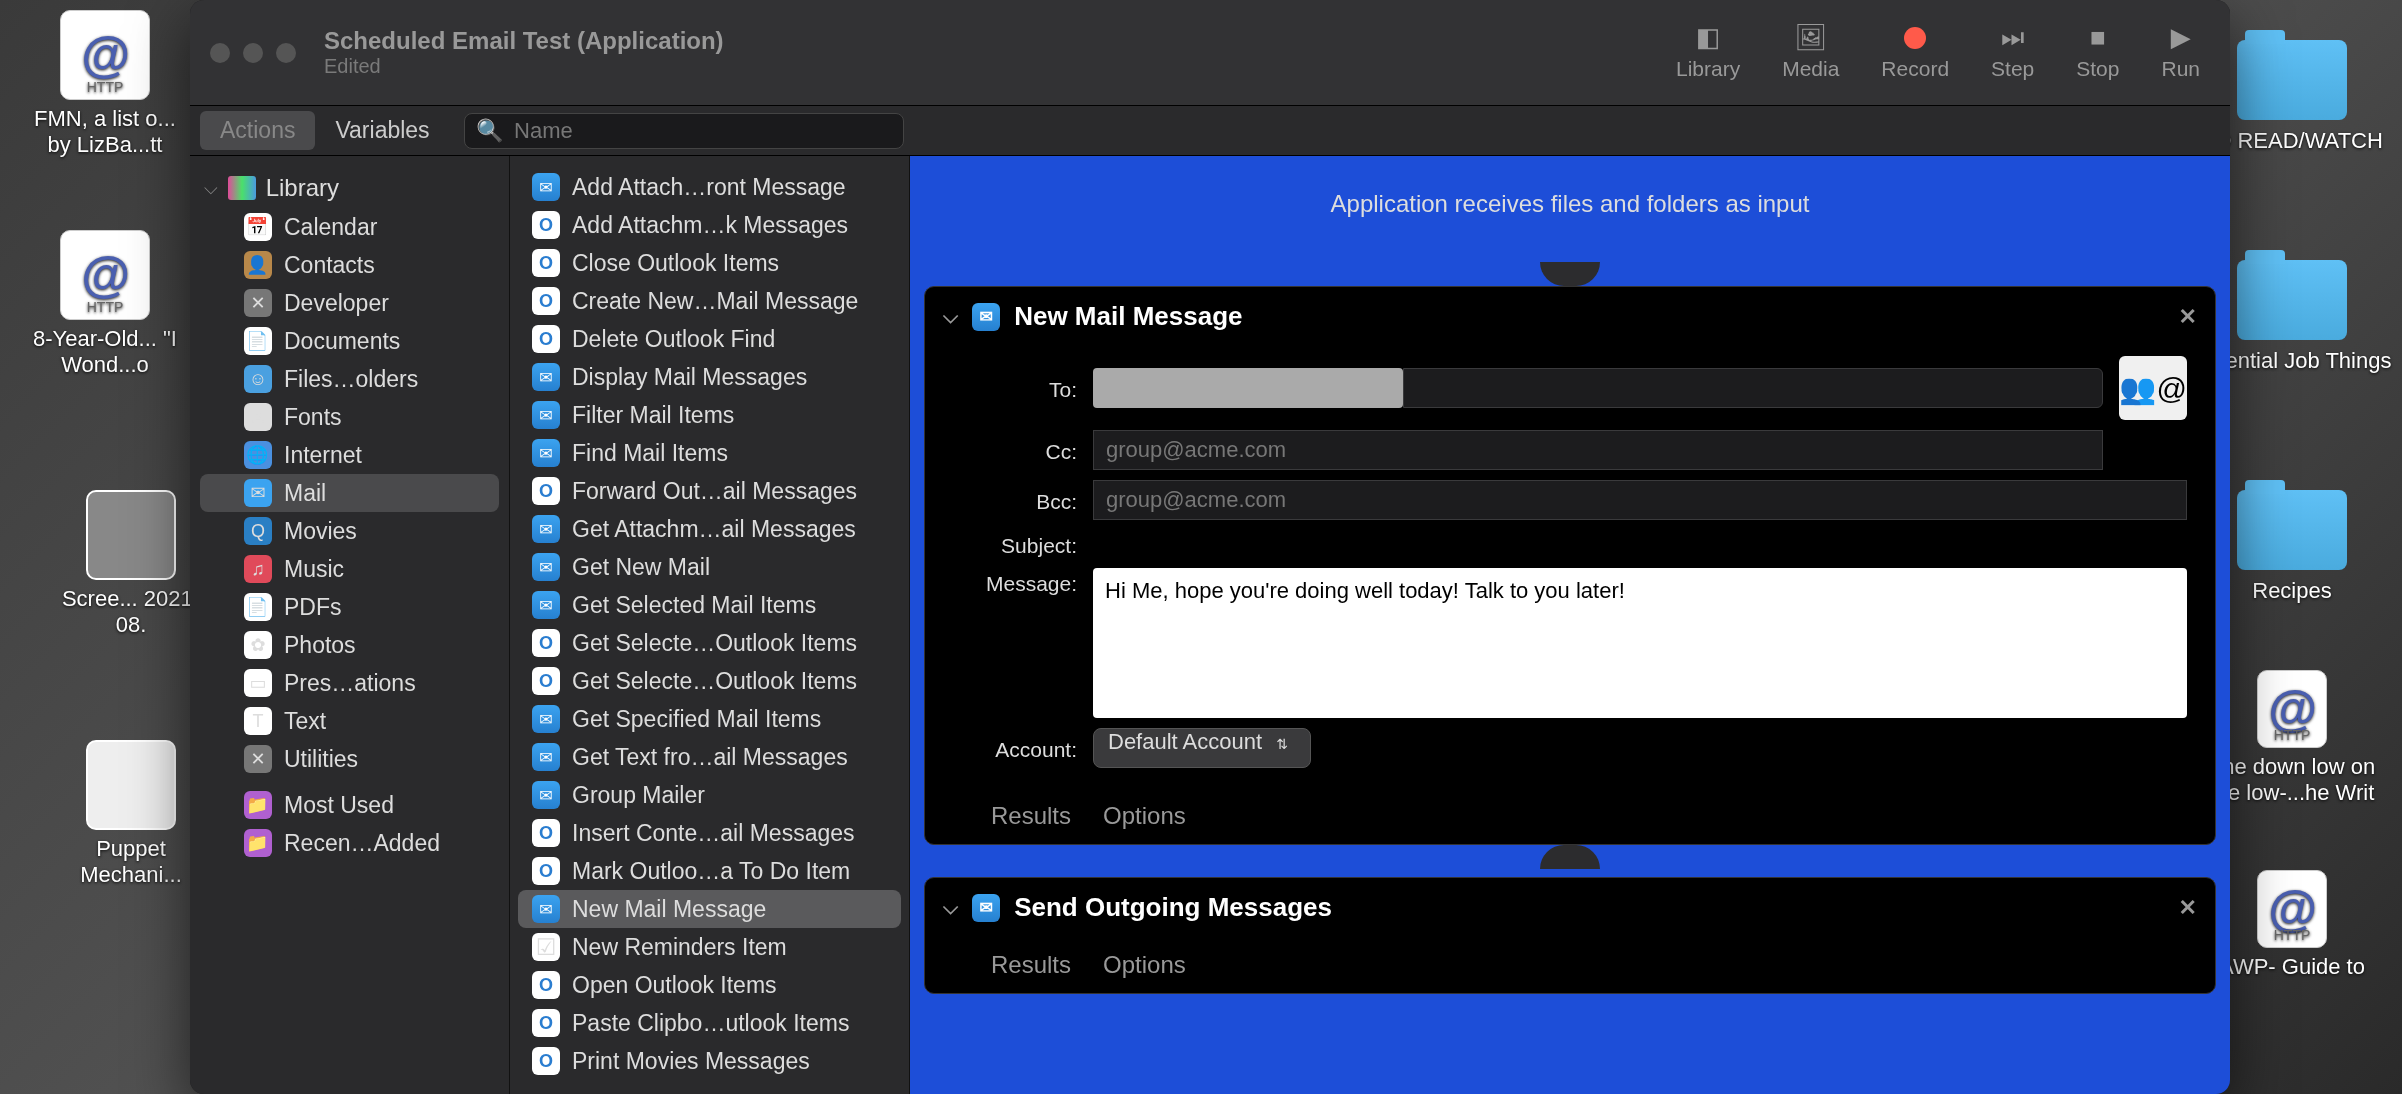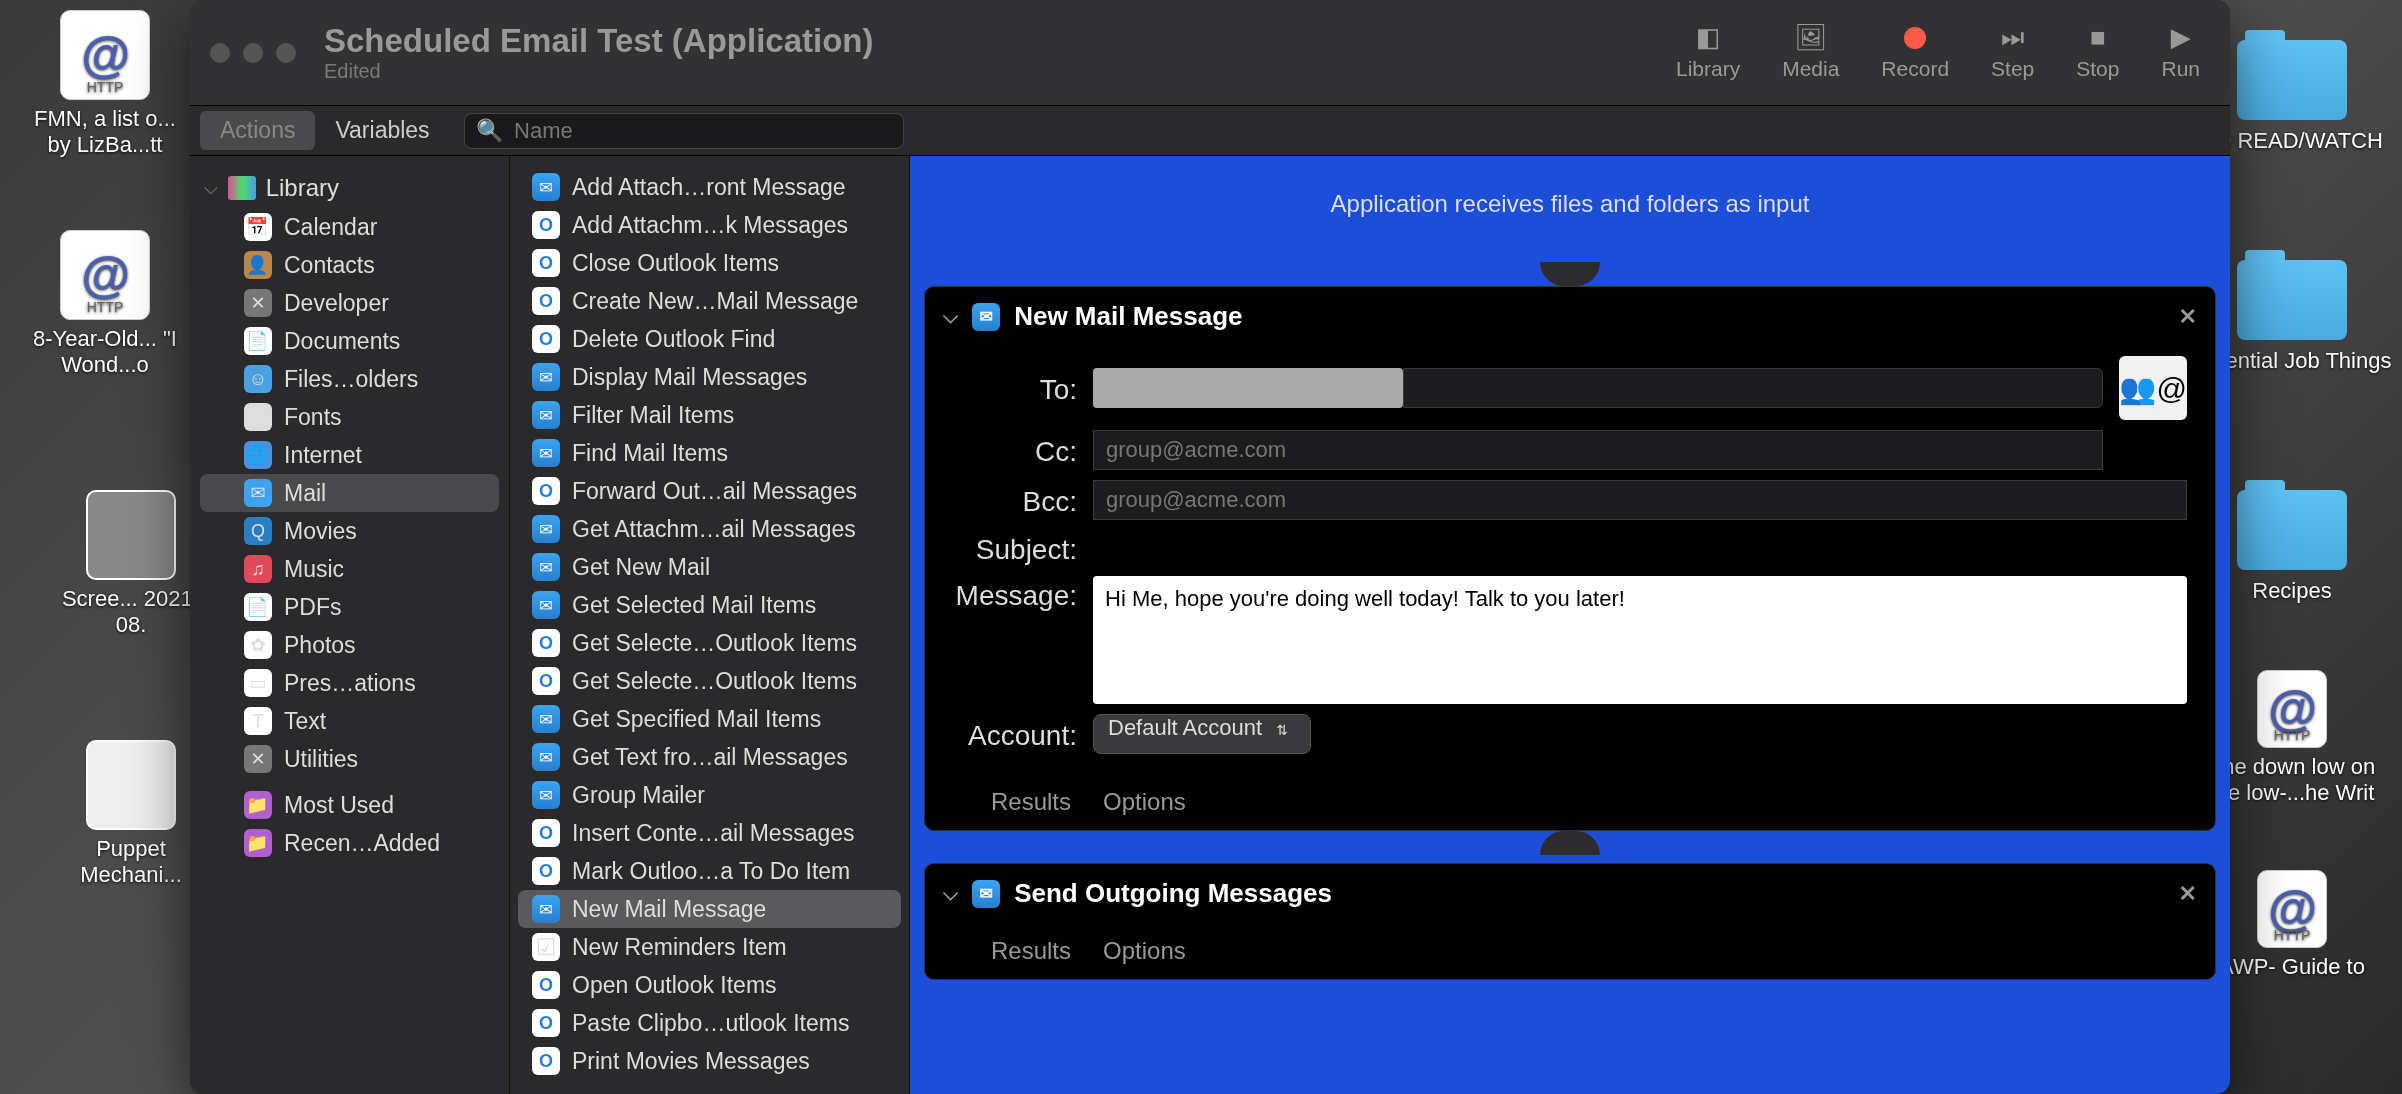--- a/index.html
+++ b/index.html
@@ -109,21 +109,21 @@
       width: 20px;
       height: 20px;
       border-radius: 50%;
       background: #555;
     }
     .title-area {
       flex: 1;
     }
     .window-title {
       color: #999;
-      font-size: 33px;
+      font-size: 24px;
       font-weight: 600;
     }
     .window-subtitle {
       color: #7a7a7a;
       font-size: 20px;
     }
     .toolbar-buttons {
       display: flex;
       gap: 42px;
       margin-right: 10px;
@@ -344,40 +344,40 @@
       align-items: center;
       margin-bottom: 10px;
     }
     .form-row.top-align {
       align-items: flex-start;
     }
     .form-label {
       width: 140px;
       text-align: right;
       color: #ddd;
-      font-size: 28px;
+      font-size: 21px;
       padding-right: 16px;
       padding-top: 4px;
     }
     .form-input {
       flex: 1;
       height: 40px;
       background: #1c1c1e;
       border: 1px solid #3a3a3c;
       border-radius: 0;
       color: #ddd;
       font-size: 22px;
       padding: 0 12px;
     }
     .form-input::placeholder {
       color: #777;
     }
     .form-textarea {
       flex: 1;
-      height: 128px;
+      height: 150px;
       background: #fff;
       border: none;
       border-radius: 4px;
       color: #000;
       font-size: 22px;
       padding: 10px 12px;
       resize: none;
     }
     .contact-btn {
       width: 68px;

